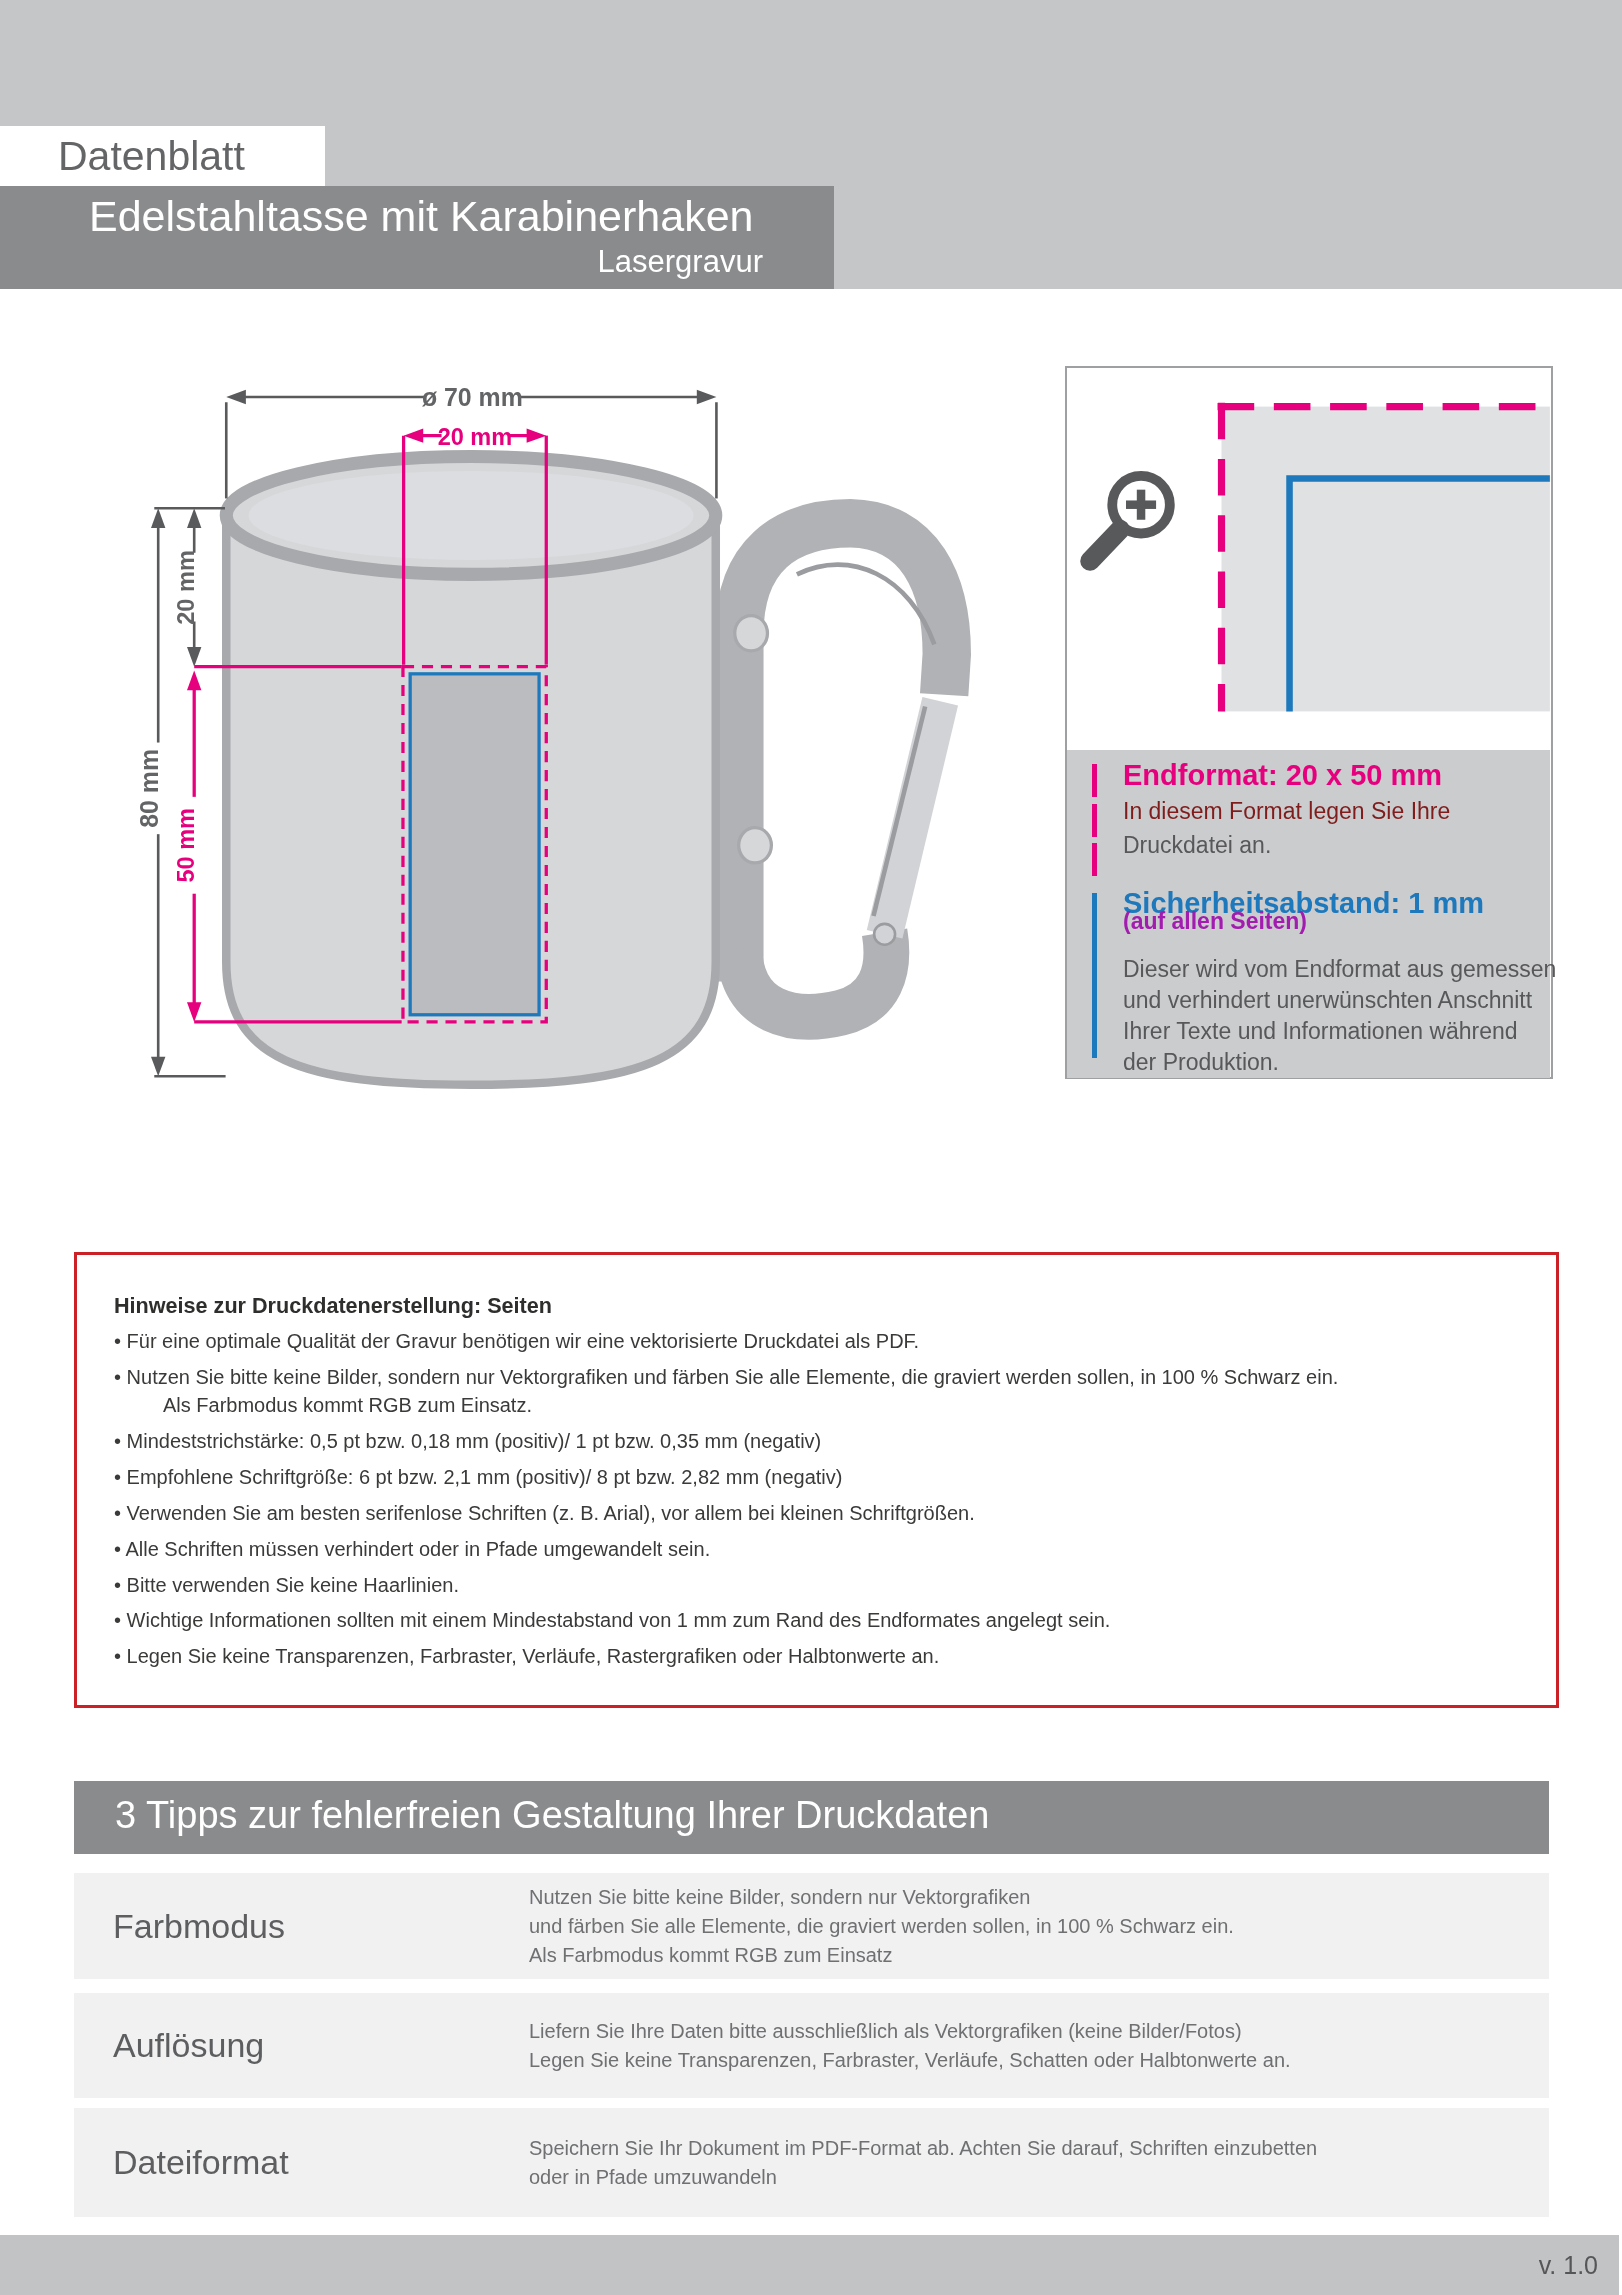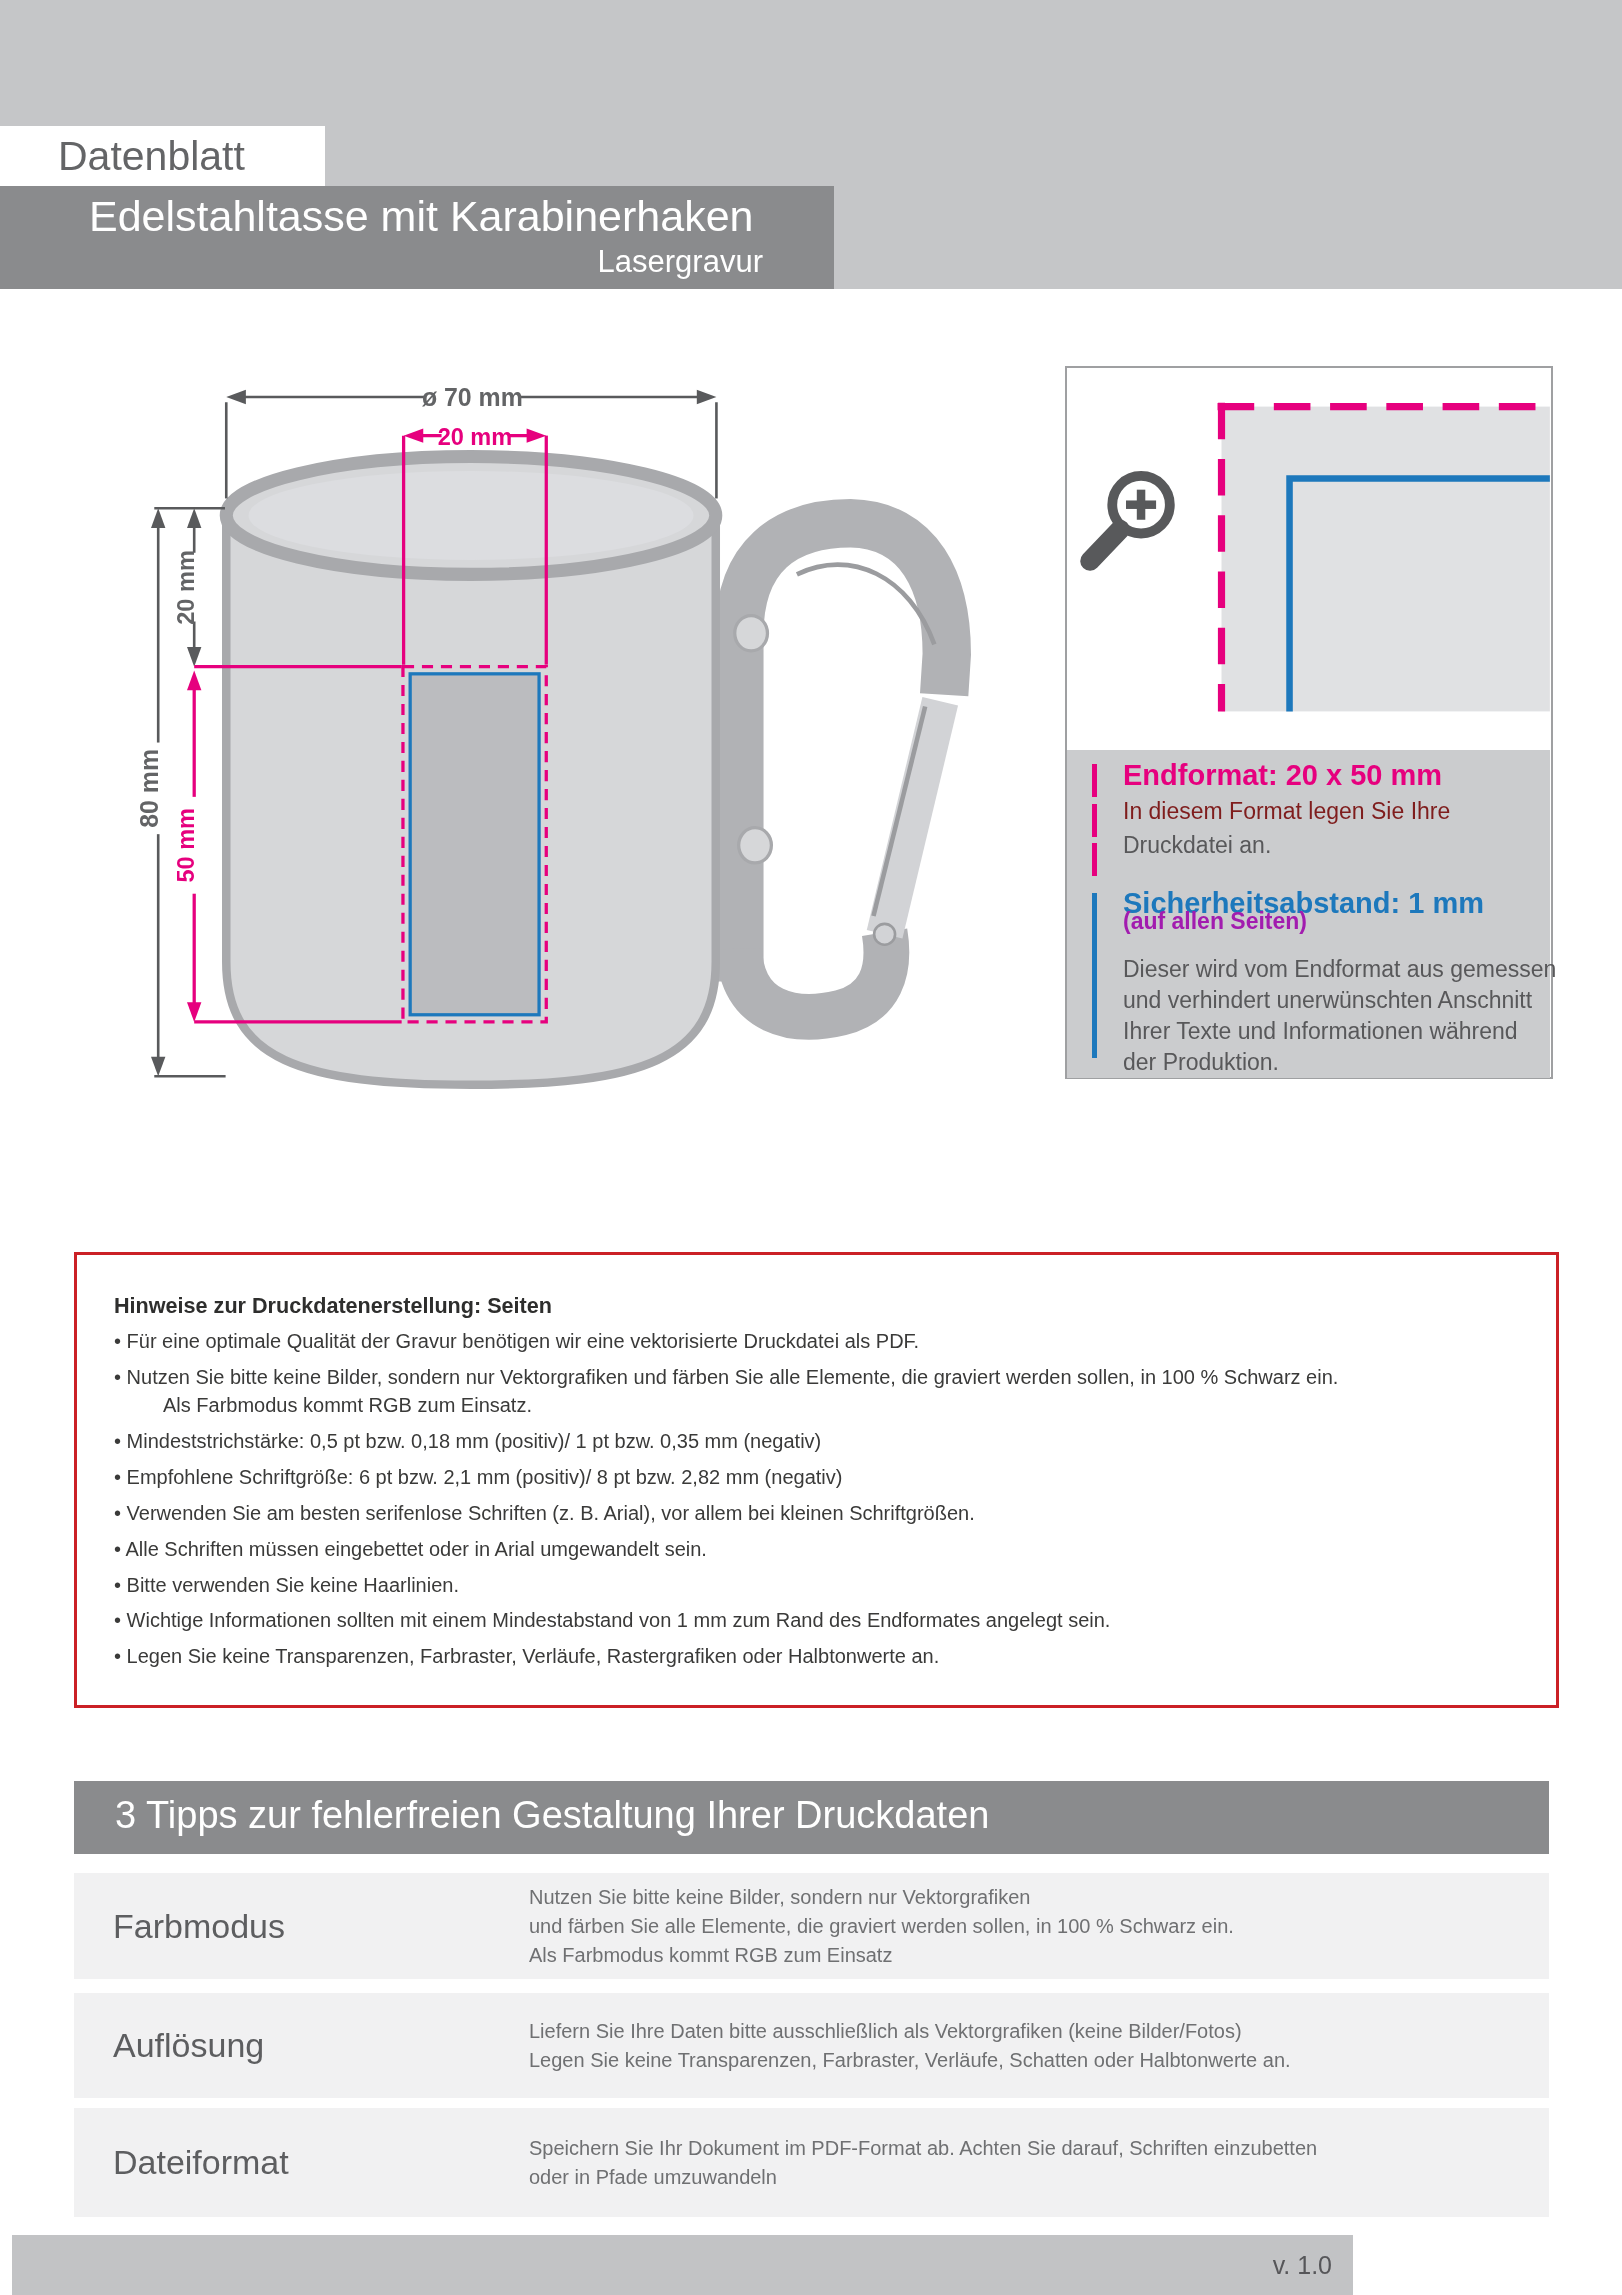--- a/index.html
+++ b/index.html
@@ -42,21 +42,21 @@
   .tips-banner{left:74px;top:1781px;width:1475px;height:73px;background:#8a8b8d;}
   .tips-banner span{position:absolute;left:41px;top:0;line-height:69px;font-size:38px;color:#ffffff;white-space:nowrap;}
   .tip-row{left:74px;width:1475px;background:#f1f1f2;display:flex;align-items:center;}
   .tip-row .label{position:absolute;left:39px;font-size:34px;color:#5d5e60;}
   .tip-row .lines{position:absolute;left:455px;font-size:20px;color:#6f7072;line-height:29px;white-space:nowrap;}
   .row-1{top:1873px;height:106px;}
   .row-2{top:1993px;height:105px;}
   .row-3{top:2108px;height:109px;}
 
   
-  .band-bottom{left:12px;top:2235px;width:1341px;height:60px;background:#c2c3c5;}
+  .band-bottom{left:0;top:2235px;width:1619px;height:60px;background:#c2c3c5;}
   .band-bottom span{position:absolute;right:21px;top:0;line-height:60px;font-size:25px;color:#565659;}
 </style>
 </head>
 <body>
 
 <div class="abs band-top"></div>
 
 <div class="abs datenblatt-box">
   <span>Datenblatt</span>
 </div>
@@ -170,21 +170,21 @@
 
 <div class="abs hinweise">
   <div class="hx-title">Hinweise zur Druckdatenerstellung: Seiten</div>
   <div class="hx-list">
     <div class="hx-line">• Für eine optimale Qualität der Gravur benötigen wir eine vektorisierte Druckdatei als PDF.</div>
     <div class="hx-line">• Nutzen Sie bitte keine Bilder, sondern nur Vektorgrafiken und färben Sie alle Elemente, die graviert werden sollen, in 100 % Schwarz ein.</div>
     <div class="hx-line cont">Als Farbmodus kommt RGB zum Einsatz.</div>
     <div class="hx-line">• Mindeststrichstärke: 0,5 pt bzw. 0,18 mm (positiv)/ 1 pt bzw. 0,35 mm (negativ)</div>
     <div class="hx-line">• Empfohlene Schriftgröße: 6 pt bzw. 2,1 mm (positiv)/ 8 pt bzw. 2,82 mm (negativ)</div>
     <div class="hx-line">• Verwenden Sie am besten serifenlose Schriften (z. B. Arial), vor allem bei kleinen Schriftgrößen.</div>
-    <div class="hx-line">• Alle Schriften müssen eingebettet oder in Arial umgewandelt sein.</div>
+    <div class="hx-line">• Alle Schriften müssen verhindert oder in Pfade umgewandelt sein.</div>
     <div class="hx-line">• Bitte verwenden Sie keine Haarlinien.</div>
     <div class="hx-line">• Wichtige Informationen sollten mit einem Mindestabstand von 1 mm zum Rand des Endformates angelegt sein.</div>
     <div class="hx-line">• Legen Sie keine Transparenzen, Farbraster, Verläufe, Rastergrafiken oder Halbtonwerte an.</div>
   </div>
 </div>
 
 <div class="abs tips-banner">
   <span>3 Tipps zur fehlerfreien Gestaltung Ihrer Druckdaten</span>
 </div>
 

